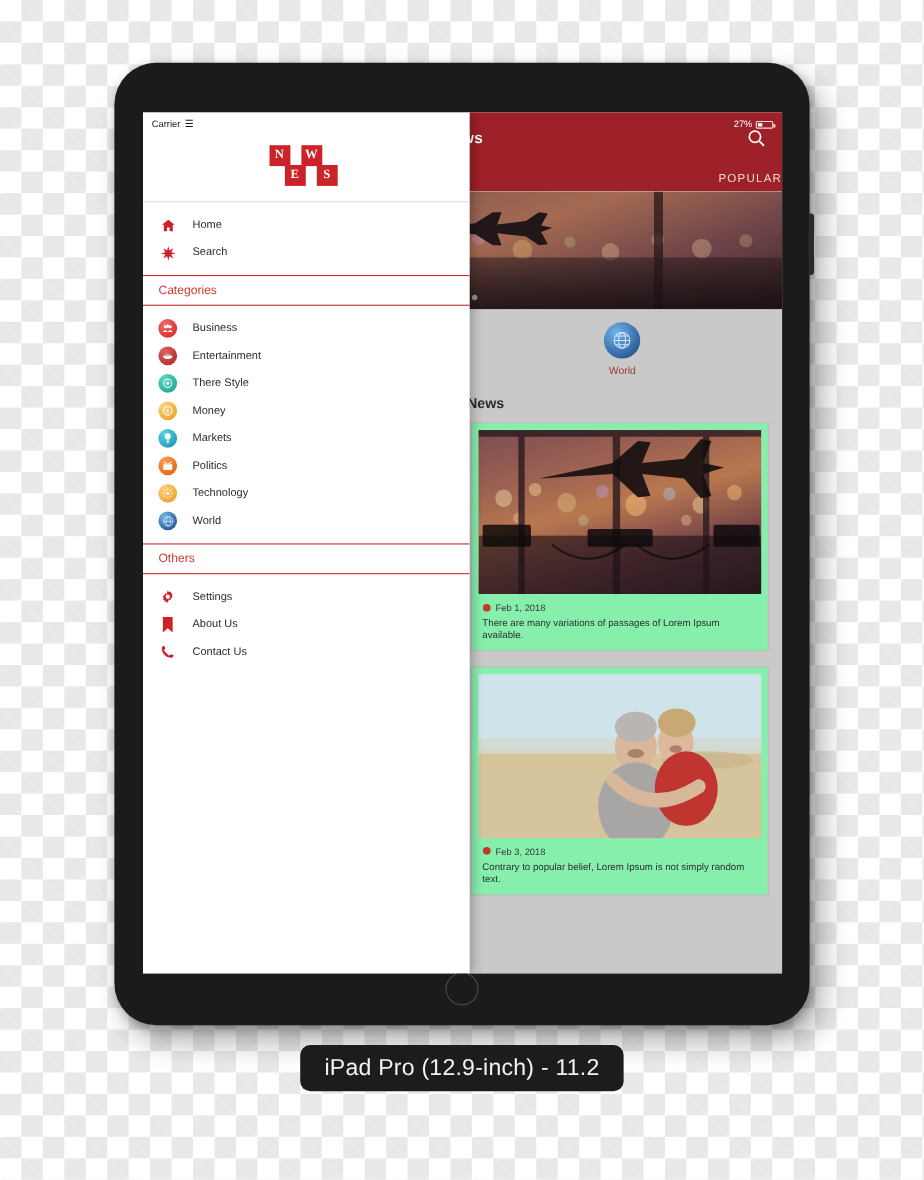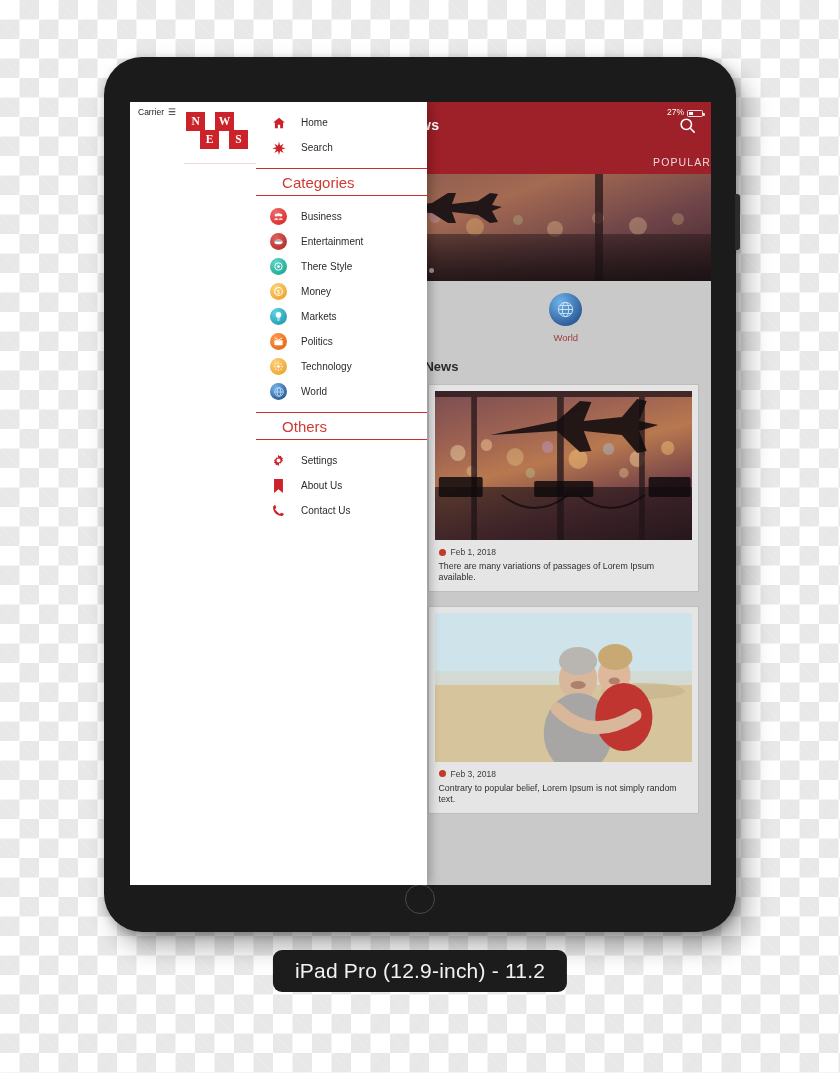--- a/index.html
+++ b/index.html
@@ -172,21 +172,21 @@
     padding: 8px 0 10px;
   }
 
   
   .grid {
     display: flex; gap: 14px;
     padding: 0 12px 14px;
   }
   .grid-col { flex: 1; display: flex; flex-direction: column; gap: 14px; }
   .card {
-    background: #e5e5e5;
+    background: #86efac;
     border: 1px solid #bdbdbd;
     padding: 6px 6px 0;
   }
   .card-img { height: 149px; position: relative; overflow: hidden; }
   .card-meta { padding: 7px 4px 8px; }
   .card-date {
     display: flex; align-items: center; gap: 5px;
     font-size: 8.5px; color: #3a3a3a; margin-bottom: 4px;
   }
   .date-dot {
@@ -210,21 +210,21 @@
     background: linear-gradient(180deg, #cfe2ea 0%, #dbe7ea 34%, #e2dcc6 46%, #d8c9a4 62%, #cdbb93 100%);
   }
 
   
   #drawer {
     position: absolute; left: 0; top: 0; bottom: 0;
     width: 297px;
     background: #ffffff;
     z-index: 60;
     box-shadow: 3px 0 10px rgba(0,0,0,0.28);
-    display: flex; flex-direction: row;
+    display: flex; flex-direction: column;
   }
   .drawer-status {
     height: 20px; display: flex; align-items: center;
     padding: 0 8px; gap: 4px;
     font-size: 8.5px; color: #1a1a1a;
   }
   .logo-area {
     height: 62px;
     display: flex; align-items: center; justify-content: center;
     border-bottom: 1px solid #f2d6d6;
@@ -256,23 +256,23 @@
     font-size: 12px; line-height: 1;
   }
   .drw-badge {
     width: 17px; height: 17px; border-radius: 50%;
     display: flex; align-items: center; justify-content: center;
     color: #fff; font-size: 8.5px; line-height: 1;
   }
   .drw-label { font-size: 10px; color: #2b2b2b; }
   .drw-section {
     height: 28px; display: flex; align-items: center;
-    padding-left: 26px;
+    padding-left: 14px;
     border-top: 1px solid #cf2b2b; border-bottom: 1px solid #cf2b2b;
-    color: #cf3b33; font-size: 15px;
+    color: #cf3b33; font-size: 11px;
   }
   .drw-spacer { height: 8px; }
 
   
   #caption {
     position: absolute;
     left: 50%; top: 950px; transform: translateX(-50%);
     background: #1c1c1c;
     color: #f2f2f2;
     border-radius: 9px;

